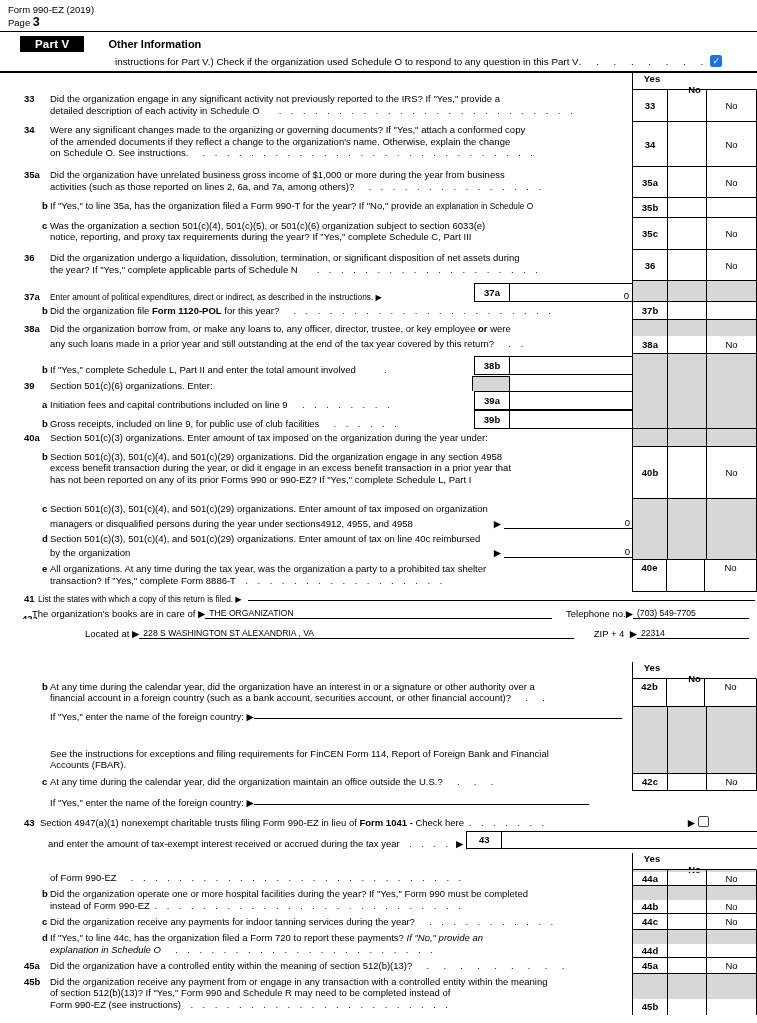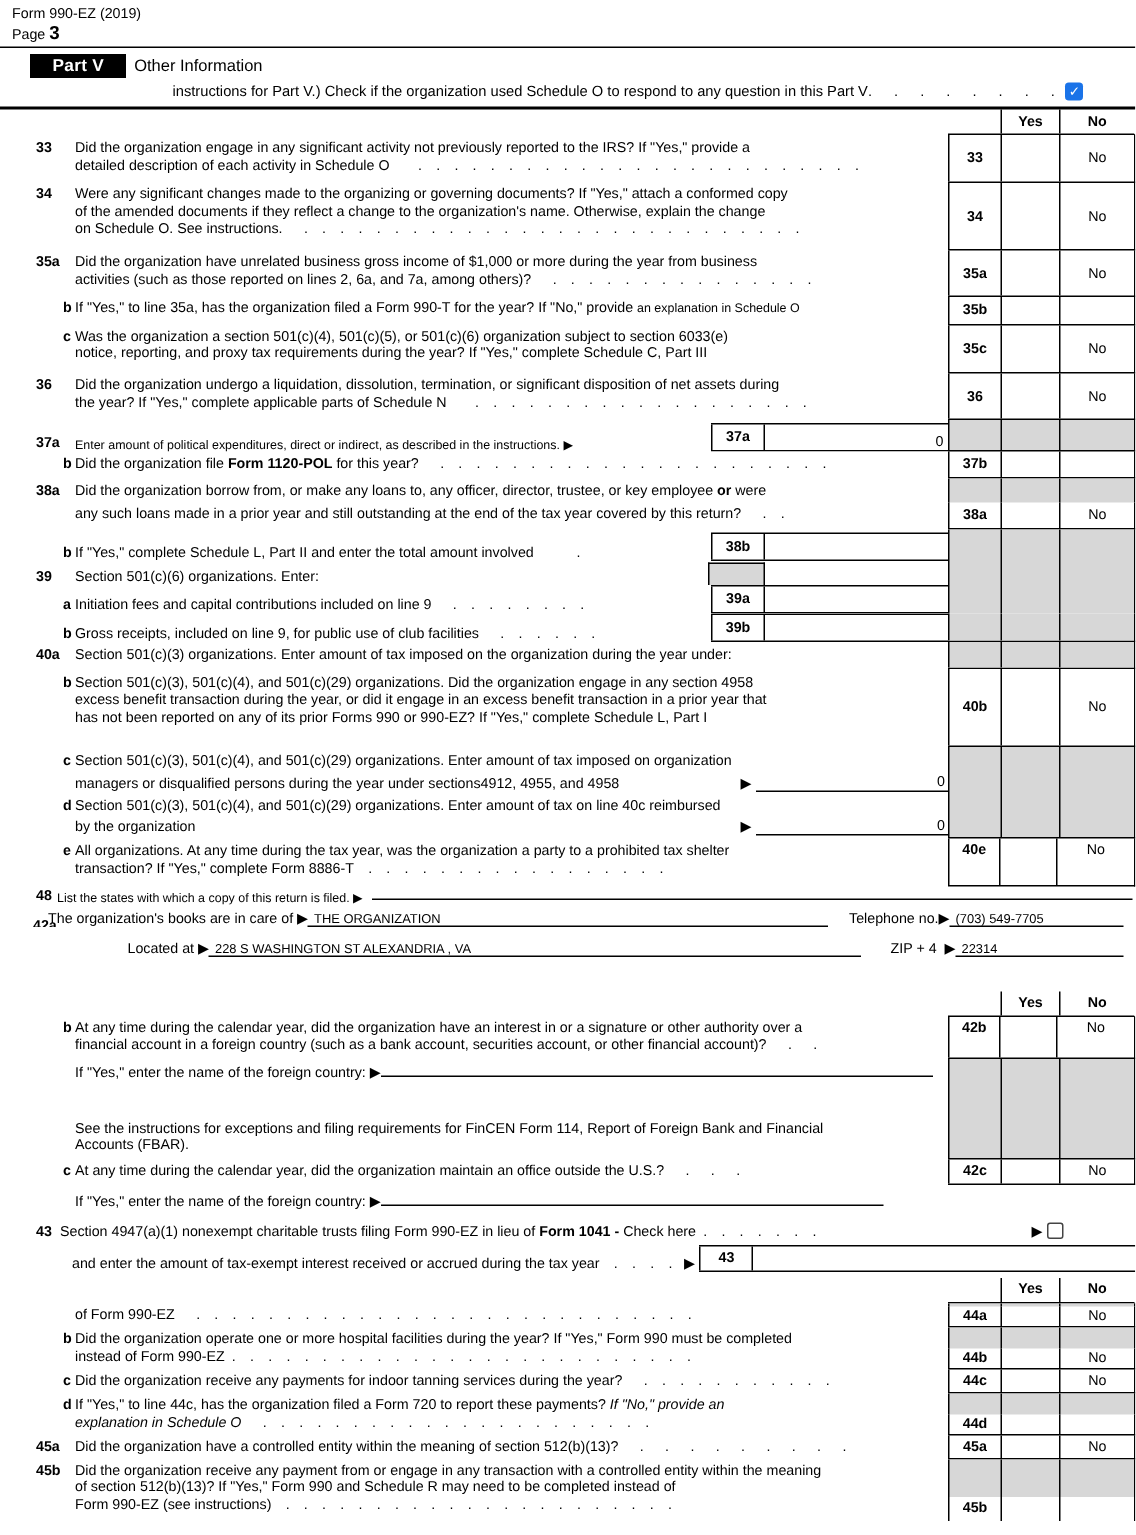--- a/index.html
+++ b/index.html
@@ -6,21 +6,21 @@
   .page{position:relative;width:757px;height:1023px;background:#fff;overflow:hidden;
         font-family:"Liberation Sans","DejaVu Sans",sans-serif;font-size:9.5px;color:#000;}
   
   .topbar{display:flex;justify-content:space-between;align-items:baseline;padding:4px 8px 2px 8px;border-bottom:1.5px solid #000;flex-direction:column;}
   .pgword{font-size:9.5px}
   .pgnum{font-weight:bold;font-size:12.5px}
   
   .parthdr{padding:4px 8px 4px 20px;border-bottom:2.5px solid #000;}
   .ph1{display:flex;align-items:center;}
   .pv{background:#000;color:#fff;font-weight:bold;font-size:11.5px;padding:2px 15px;letter-spacing:.2px;}
-  .ptitle{font-weight:normal;font-size:11px;margin-left:5px;}
+  .ptitle{font-weight:bold;font-size:11px;margin-left:24px;}
   .pnote{margin-left:9px;font-size:9.8px;}
   .ph2{margin-left:95px;margin-top:3px;font-size:9.8px;display:flex;align-items:center;white-space:pre;}
   .chk{width:12px;height:12px;background:#1a73e8;border-radius:2.5px;display:inline-flex;align-items:center;justify-content:center;margin-left:7px;flex:none;}
   .chk::after{content:"\2713";color:#fff;font-size:9px;font-weight:bold;line-height:1;}
   .chko{width:9px;height:9px;border:1.2px solid #444;border-radius:2px;background:#fff;display:inline-block;flex:none;}
   
   .row{display:flex;align-items:stretch;}
   .l{flex:1;min-width:0;overflow:hidden;position:relative;padding-left:50px;}
   .qline{display:block;line-height:11.6px;white-space:pre;}
   .num{position:absolute;left:24px;top:inherit;font-weight:bold;}
@@ -35,21 +35,21 @@
   .rt{width:124px;flex:none;display:flex;border-right:1.5px solid #000;}
   .rc{display:flex;align-items:center;justify-content:center;border-left:1.5px solid #000;min-width:0;}
   .cn{width:34px;font-weight:bold;}
   .cy{width:38px;}
   .co{flex:1;}
   .rt.rb{border-bottom:1px solid #000;}
   .rt.rbb{border-bottom:1.5px solid #000;}
   .rt.g .rc{background:#d7d7d7;}
   .rt.h .rc{font-weight:bold;}
   .rt.h .cn{border-left-color:transparent;}
-  .rt.h{border-right-color:transparent;}
+  .rt.h{border-right-color:transparent;flex-direction:column;}
   .rt.top{align-items:flex-start;}
   .rt.top .rc{align-items:flex-start;padding-top:2px;height:100%;box-sizing:border-box;}
   
   .ibox{display:flex;width:158px;flex:none;border-top:1.1px solid #000;border-bottom:1.1px solid #000;align-self:stretch;}
   .il{width:34px;flex:none;display:flex;align-items:center;justify-content:center;font-weight:bold;border-left:1.1px solid #000;border-right:1.1px solid #000;}
   .iv{flex:1;display:flex;align-items:flex-end;justify-content:flex-end;padding-right:3px;}
   .g39{width:36px;flex:none;background:#d7d7d7;border-left:1.1px solid #000;border-right:1.1px solid #000;border-top:1.1px solid #000;align-self:stretch;}
   .g39pad{width:122px;flex:none;}
   
   .uf{border-bottom:1px solid #000;height:12px;line-height:12px;font-size:8.6px;padding-left:4px;box-sizing:border-box;}
@@ -360,21 +360,21 @@
     </div>
     <div class="rt rbb top">
       <div class="rc cn">40e</div>
       <div class="rc cy"></div>
       <div class="rc co">No</div>
     </div>
   </div>
 
   <div class="row">
     <div class="l lf pt2" style="padding-left:38px;padding-right:2px">
-      <span class="num">48</span>
+      <span class="num">41</span>
       <span class="t small">List the states with which a copy of this return is filed. ▶</span>
       <div class="fill" style="margin-left:6px"></div>
     </div>
   </div>
 
   <div class="row">
     <div class="l lf pt3" style="padding-left:32px;padding-right:8px">
       <span class="num" style="top:9px;left:22px">42a</span>
       <span class="t">The organization's books are in care of ▶</span>
       <span class="uf" style="flex:1;margin-right:14px">THE ORGANIZATION</span>

